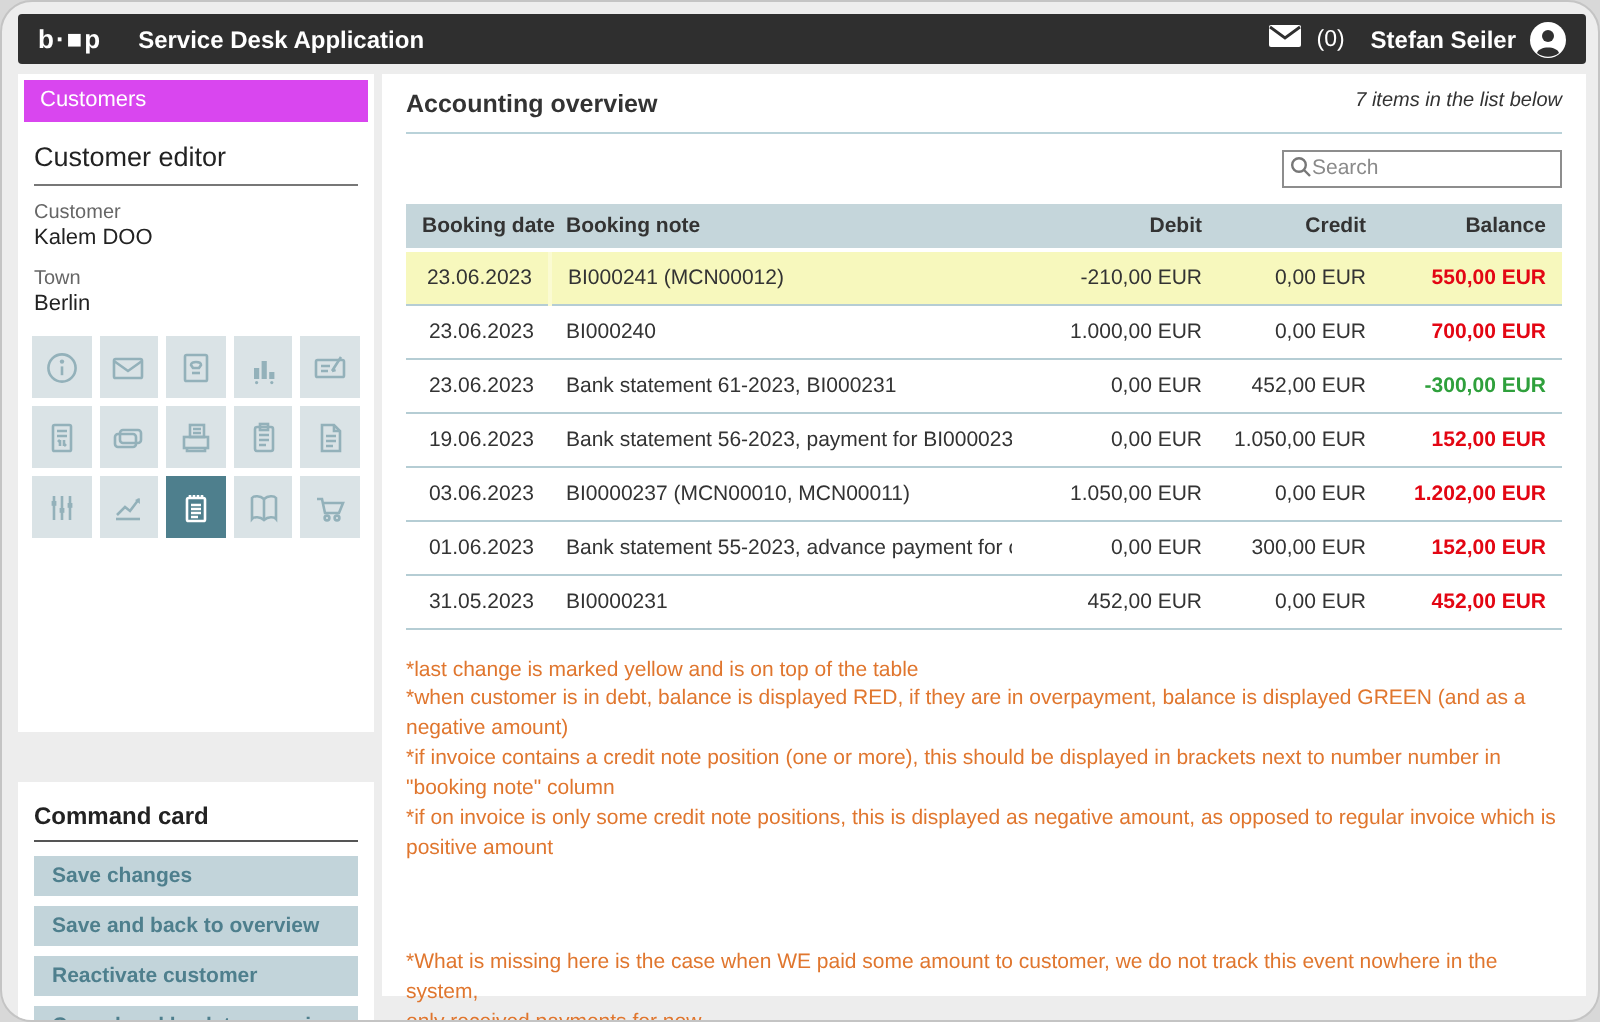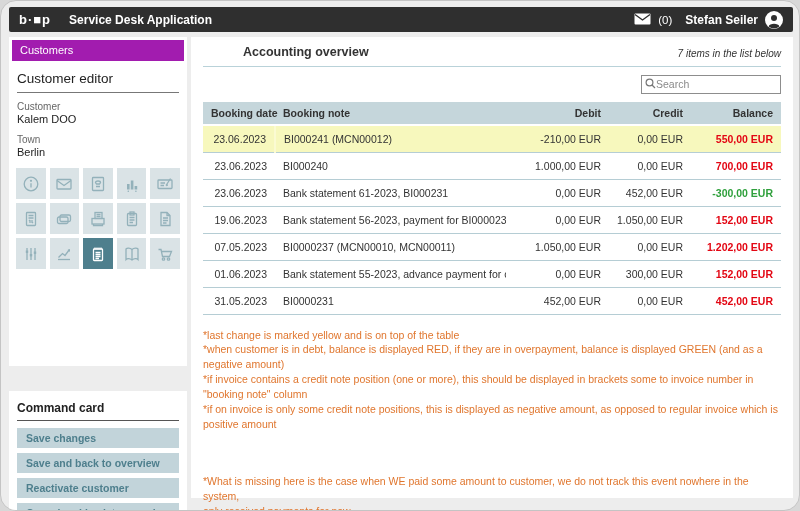--- a/index.html
+++ b/index.html
@@ -22,21 +22,21 @@
   .mail-count { font-size: 11.5px; }
   .user-name { font-size: 12px; font-weight: bold; margin-left: 6px; }
   .avatar { width: 18px; height: 18px; }
   
   .panel { position: absolute; background: #fff; }
   .sidebar-panel { left: 8px; top: 36px; width: 178px; height: 329px; }
   .command-panel { left: 8px; top: 390px; width: 178px; height: 126px; }
   .main-panel { left: 190px; top: 36px; width: 602px; height: 461px; padding: 8px 12px; }
   
   .sidebar-header {
-    margin: 3px; background: #a21caf; color: #fff;
+    margin: 3px; background: #d946ef; color: #fff;
     font-size: 11px; padding: 4px 8px 5px;
   }
   .editor-title {
     margin: 6px 8px 8px; padding: 4px 0 6px;
     font-size: 13.5px; color: #222; border-bottom: 1px solid #777;
   }
   .field { margin: 0 8px 9px; }
   .field-label { font-size: 10px; color: #666; margin-bottom: 1px; }
   .field-value { font-size: 11px; color: #222; }
   .icon-grid {
@@ -54,21 +54,21 @@
   
   .command-title {
     margin: 6px 8px 7px; padding: 4px 0 5px;
     font-size: 12px; font-weight: bold; color: #222; border-bottom: 1px solid #555;
   }
   .cmd-btn {
     margin: 0 8px 5px; padding: 4px 9px; background: #c2d4da;
     color: var(--accent_teal); font-size: 10.5px; font-weight: bold; cursor: pointer;
   }
   
-  .main-header { display: flex; align-items: flex-end; margin-left: 40px; }
+  .main-header { display: flex; align-items: flex-start; }
   .main-title { font-size: 12.5px; font-weight: bold; color: #333; }
   .items-note { margin-left: auto; font-size: 10px; font-style: italic; color: #333; }
   .main-divider { border: none; border-top: 1px solid #b9d2d9; margin: 7px 0 0; }
   .search-row { display: flex; justify-content: flex-end; margin: 7px 0 8px; }
   .search-wrap { position: relative; width: 140px; }
   .search-wrap svg { position: absolute; left: 4px; top: 4px; }
   .search-input {
     width: 100%; height: 19px; border: 1px solid #8d8d8d; background: #fff;
     font-size: 10.5px; font-family: "Liberation Sans", sans-serif;
     padding: 1px 4px 1px 14px; color: #333;
@@ -320,21 +320,21 @@
 
           <tr class="bal-red">
             <td class="c-date">19.06.2023</td>
             <td class="c-note">Bank statement 56-2023, payment for BI0000237</td>
             <td class="c-debit">0,00 EUR</td>
             <td class="c-credit">1.050,00 EUR</td>
             <td class="c-bal">152,00 EUR</td>
           </tr>
 
           <tr class="bal-red">
-            <td class="c-date">07.05.2023</td>
+            <td class="c-date">03.06.2023</td>
             <td class="c-note">BI0000237 (MCN00010, MCN00011)</td>
             <td class="c-debit">1.050,00 EUR</td>
             <td class="c-credit">0,00 EUR</td>
             <td class="c-bal">1.202,00 EUR</td>
           </tr>
 
           <tr class="bal-red">
             <td class="c-date">01.06.2023</td>
             <td class="c-note">Bank statement 55-2023, advance payment for customer order CO000334</td>
             <td class="c-debit">0,00 EUR</td>
@@ -352,21 +352,21 @@
 
       </tbody>
     </table>
 
     <div class="notes">
 
         <div class="note-line">*last change is marked yellow and is on top of the table</div>
 
         <div class="note-line">*when customer is in debt, balance is displayed RED, if they are in overpayment, balance is displayed GREEN (and as a negative amount)</div>
 
-        <div class="note-line">*if invoice contains a credit note position (one or more), this should be displayed in brackets some to invoice number in "booking note" column</div>
+        <div class="note-line">*if invoice contains a credit note position (one or more), this should be displayed in brackets next to number number in "booking note" column</div>
 
         <div class="note-line">*if on invoice is only some credit note positions, this is displayed as negative amount, as opposed to regular invoice which is positive amount</div>
 
     </div>
     <div class="notes notes-2">
 
         <div class="note-line">*What is missing here is the case when WE paid some amount to customer, we do not track this event nowhere in the system,</div>
 
         <div class="note-line">only received payments for now.</div>
 

